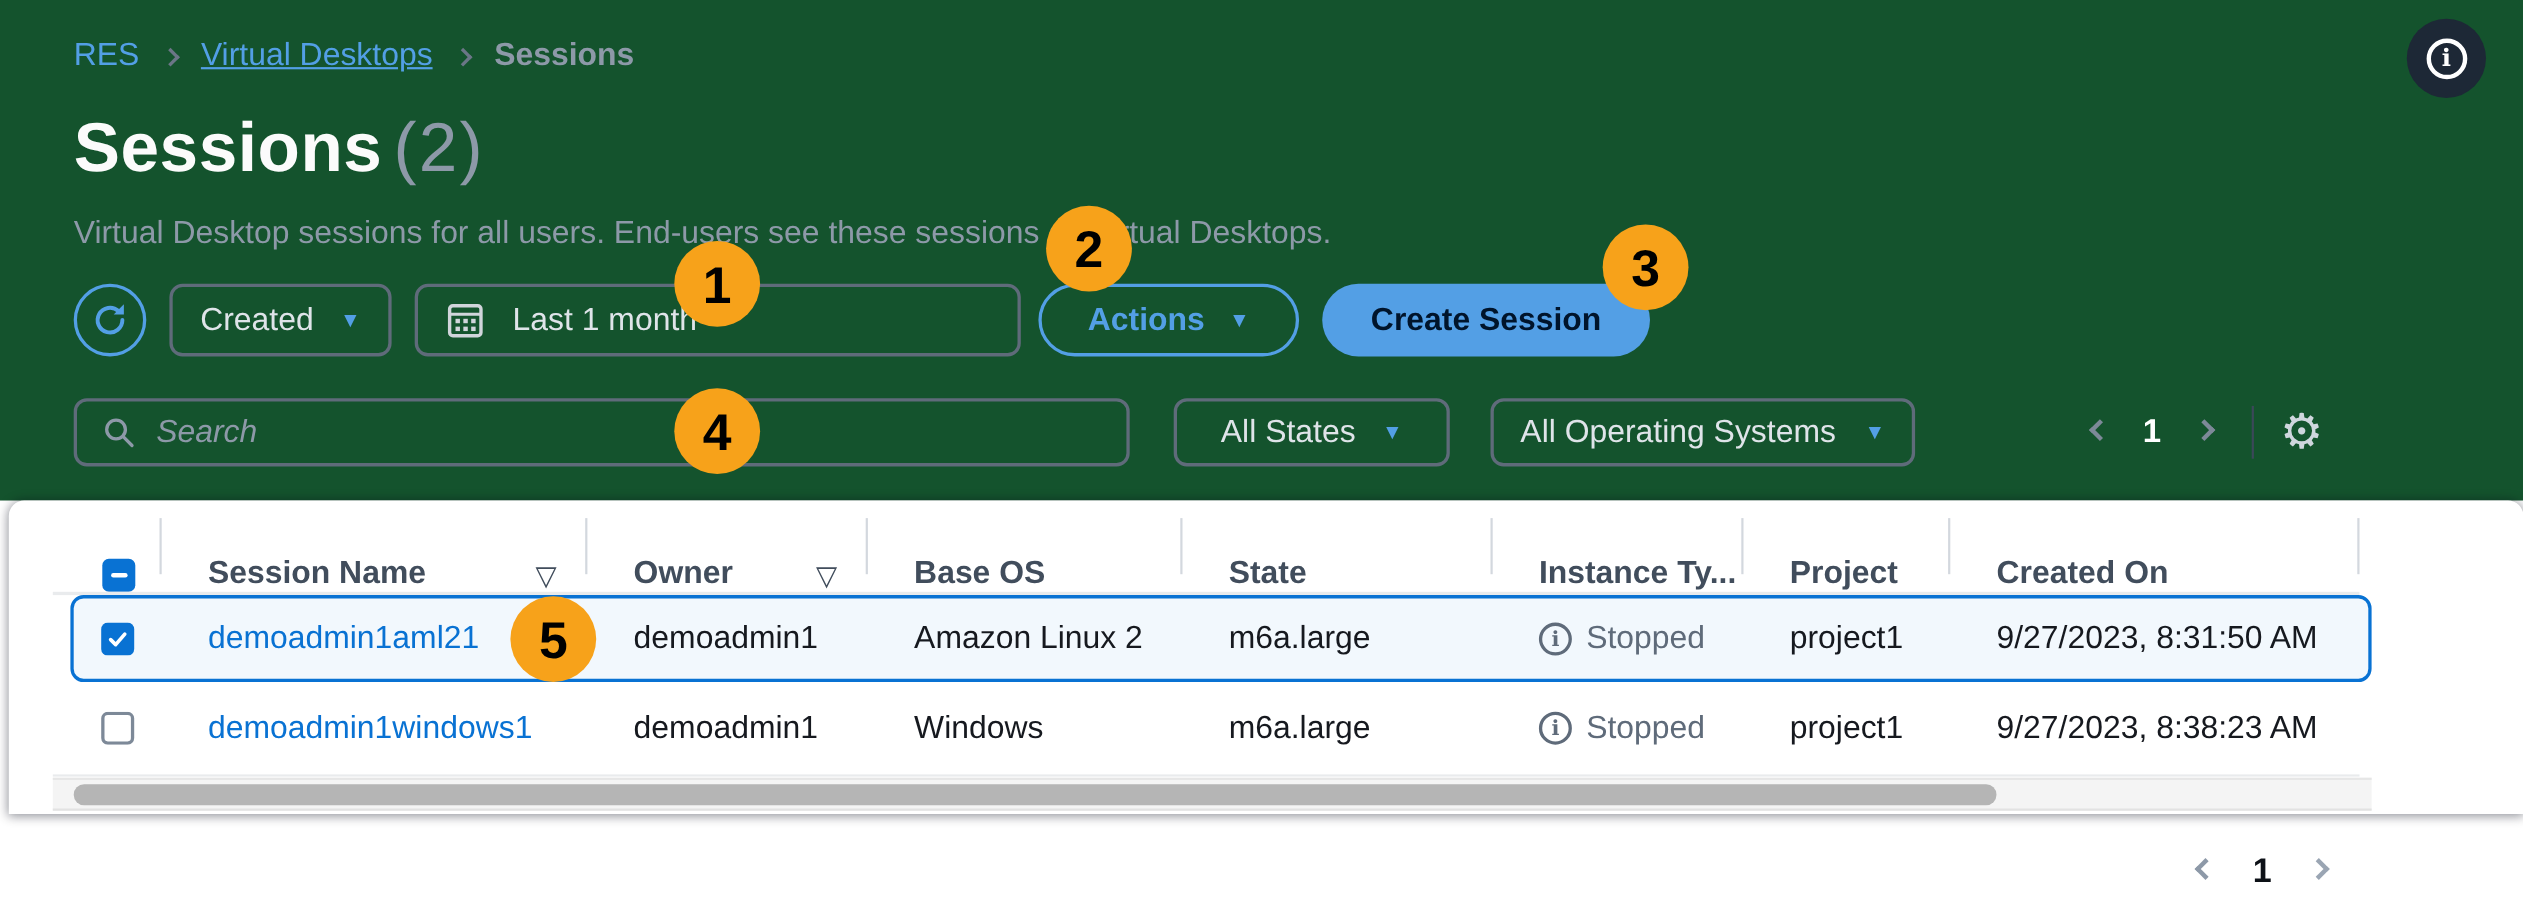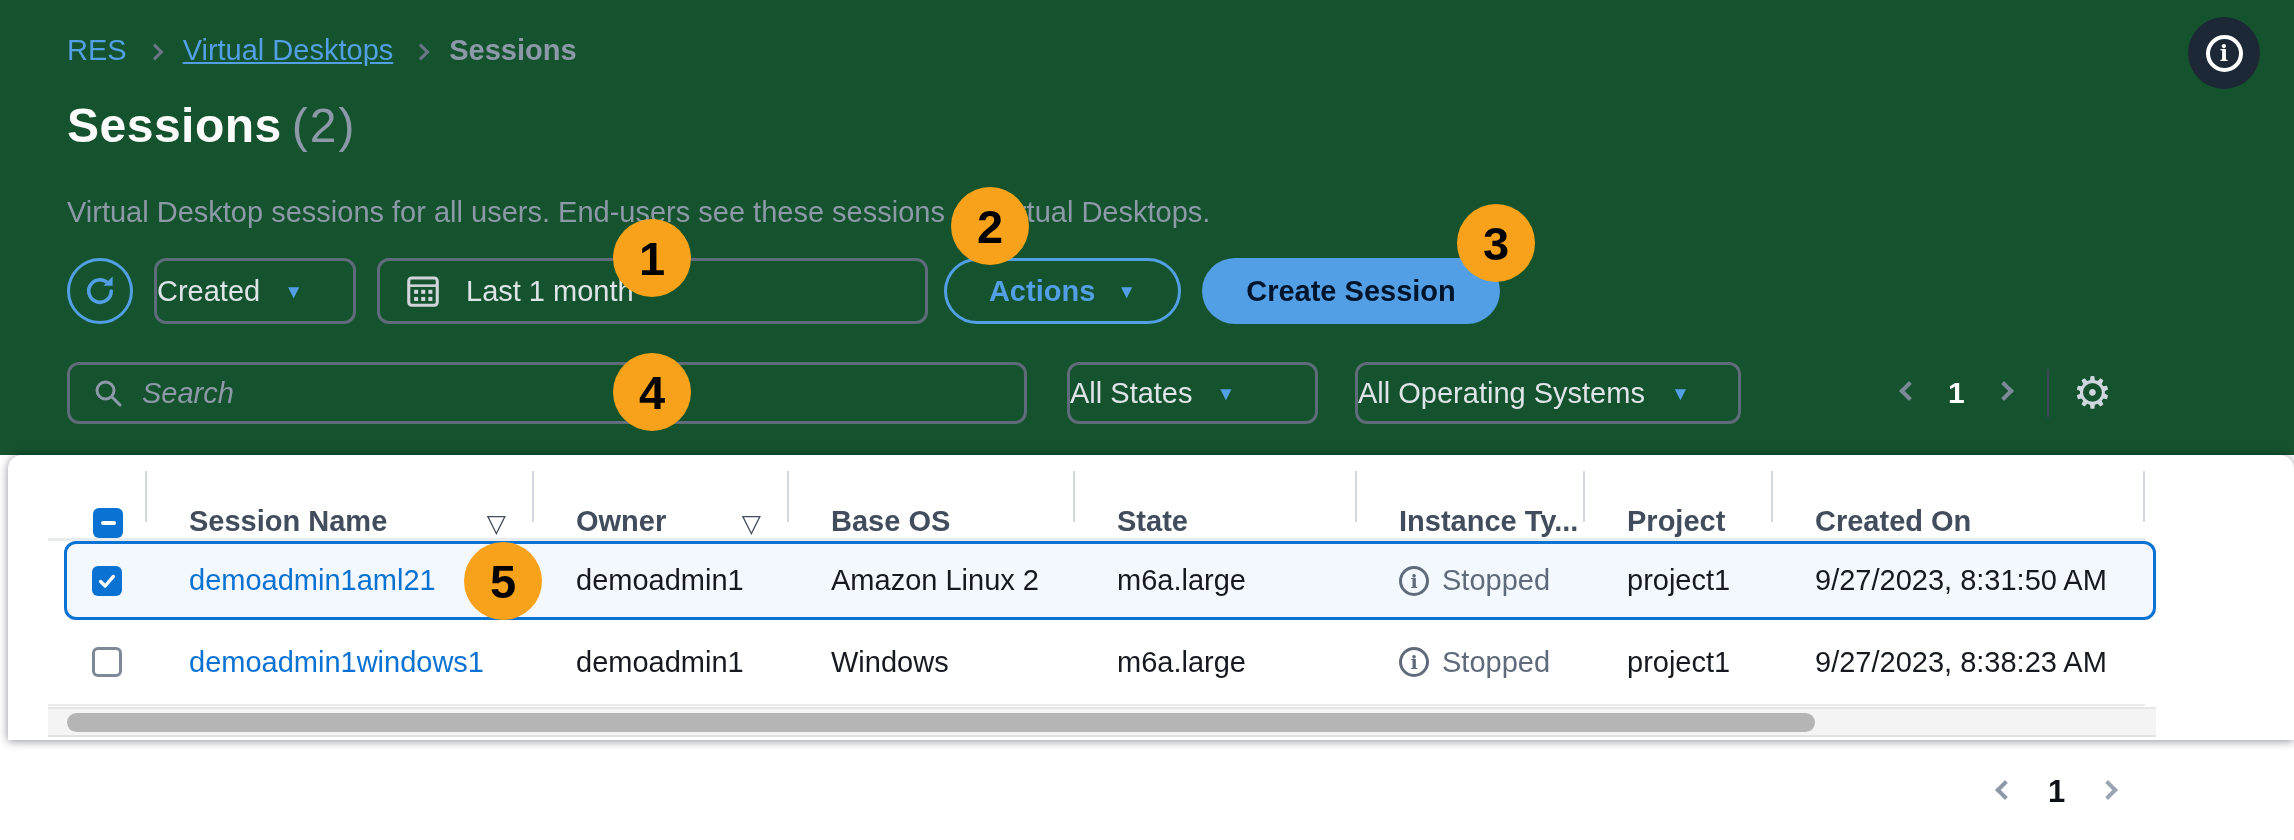--- a/index.html
+++ b/index.html
@@ -21,30 +21,30 @@
   .chev.right { transform:rotate(45deg); }
   .chev.left  { transform:rotate(-135deg); }
   .bc-sep { color:#6b7687; width:12px; height:12px; border-width:3.5px; margin-top:2px; }
 
   .info-fab { position:absolute; left:2188px; top:17px; width:72px; height:72px; border-radius:50%;
     background:#1d2836; display:flex; align-items:center; justify-content:center; cursor:pointer; }
   .info-ring { width:37px; height:37px; border:4.5px solid #ffffff; border-radius:50%;
     display:flex; align-items:center; justify-content:center;
     color:#ffffff; font-weight:800; font-size:22px; font-family:"DejaVu Serif","Liberation Serif",serif; }
 
-  .page-title { position:absolute; left:67px; top:98px; font-size:48px; font-weight:800; color:#fbfbfb; letter-spacing:0.5px; }
+  .page-title { position:absolute; left:67px; top:98px; font-size:63px; font-weight:800; color:#fbfbfb; letter-spacing:0.5px; }
   .page-title .count { color:#8d99a8; font-weight:400; margin-left:10px; letter-spacing:2px; }
   .page-desc { position:absolute; left:67px; top:196px; font-size:29px; color:#8d99a8; }
 
   
   .toolbar { position:absolute; left:67px; top:258px; height:66px; display:flex; align-items:stretch; }
   .btn-refresh { width:66px; height:66px; border-radius:50%; border:3px solid #539fe5; background:transparent;
     display:flex; align-items:center; justify-content:center; cursor:pointer; margin-right:21px; }
   .select-like { border:3px solid #5f6b7a; border-radius:12px; background:transparent; color:#dfe4e9;
-    display:flex; align-items:center; justify-content:flex-start; font-size:29px; cursor:pointer; }
+    display:flex; align-items:center; justify-content:center; font-size:29px; cursor:pointer; }
   .sel-created { width:202px; margin-right:21px; gap:24px; }
   .caret { color:#539fe5; font-size:19px; line-height:1; }
   .datepicker { width:551px; margin-right:16px; justify-content:flex-start; padding-left:24px; gap:24px; }
   .btn-actions { width:237px; border:3px solid #539fe5; border-radius:33px; background:transparent;
     color:#539fe5; font-weight:700; font-size:29px; display:flex; align-items:center; justify-content:center;
     gap:22px; cursor:pointer; margin-right:21px; }
   .btn-create { width:298px; border:none; border-radius:33px; background:#539fe5; color:#00142b;
     font-weight:700; font-size:29px; display:flex; align-items:center; justify-content:center; cursor:pointer; }
 
   

